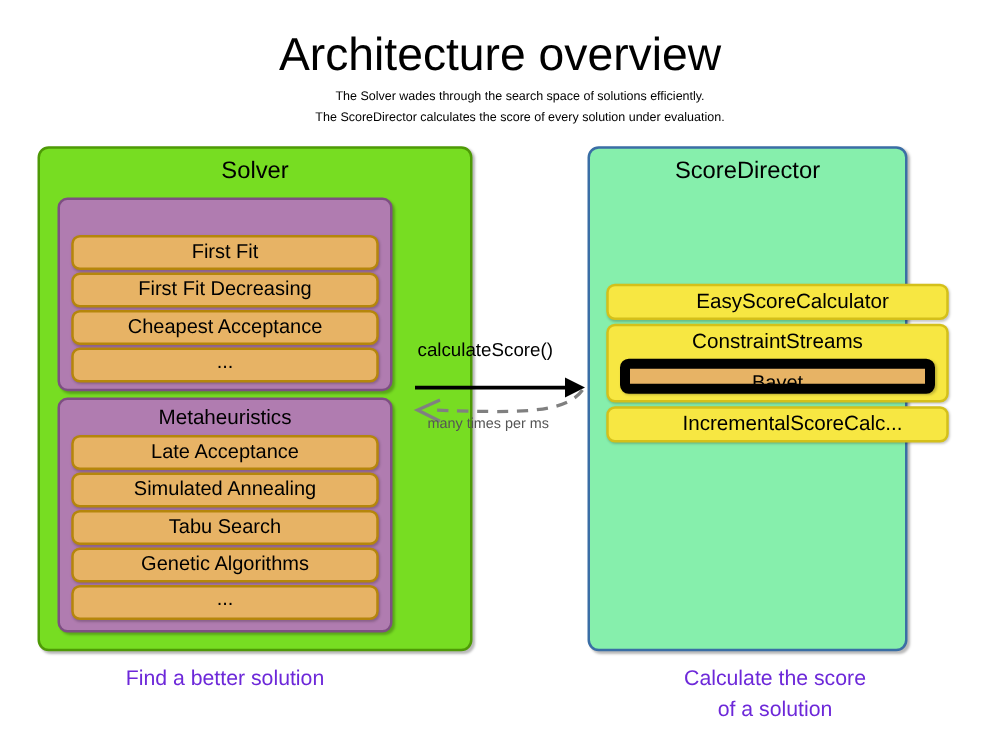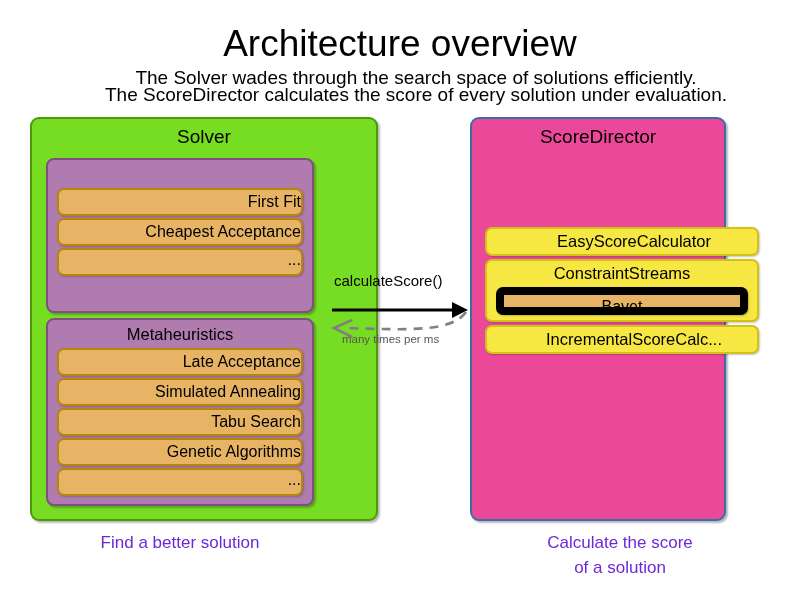--- a/index.html
+++ b/index.html
@@ -25,21 +25,21 @@
     text-align: center;
   }
   #title {
     font-size: 37px;
     line-height: 44px;
     font-weight: normal;
     color: #000;
   }
   #subtitle {
     margin-top: 3px;
-    font-size: 19px;
+    font-size: 10px;
     line-height: 17px;
     color: #000;
     margin-left: 32px;
   }
 
   
   .panel {
     position: absolute;
     border-radius: 9px;
     box-sizing: border-box;
@@ -51,21 +51,21 @@
     width: 348px;
     height: 404px;
     background: #77dd22;
     border: 2px solid #4e9a06;
   }
   #scoredirector-panel {
     left: 470px;
     top: 117px;
     width: 256px;
     height: 404px;
-    background: #ec4899;
+    background: #86efac;
     border: 2px solid #3a6ea5;
   }
   .panel-title {
     position: absolute;
     left: 0;
     top: 6px;
     width: 100%;
     text-align: center;
     font-size: 19px;
     line-height: 24px;
@@ -109,21 +109,21 @@
     top: 28px;
     right: 9px;
   }
   .item-box {
     background: #e7b365;
     border: 2px solid #b5860c;
     border-radius: 7px;
     box-sizing: border-box;
     height: 28px;
     line-height: 24px;
-    text-align: right;
+    text-align: center;
     font-size: 16px;
     margin-bottom: 2px;
     box-shadow: 1px 1px 2px rgba(0,0,0,0.22);
   }
   .item-box.ellipsis {
     line-height: 19px;
   }
 
   
   #calc-stack {
@@ -225,20 +225,21 @@
     <div>The ScoreDirector calculates the score of every solution under evaluation.</div>
   </div>
 </div>
 
 <div class="panel" id="solver-panel">
   <div class="panel-title">Solver</div>
 
   <div class="group-box" id="group-construction">
     <div class="item-list">
       <div class="item-box">First Fit</div>
+      <div class="item-box">First Fit Decreasing</div>
       <div class="item-box">Cheapest Acceptance</div>
       <div class="item-box ellipsis">...</div>
     </div>
   </div>
 
   <div class="group-box" id="group-meta">
     <div class="group-title">Metaheuristics</div>
     <div class="item-list">
       <div class="item-box">Late Acceptance</div>
       <div class="item-box">Simulated Annealing</div>

